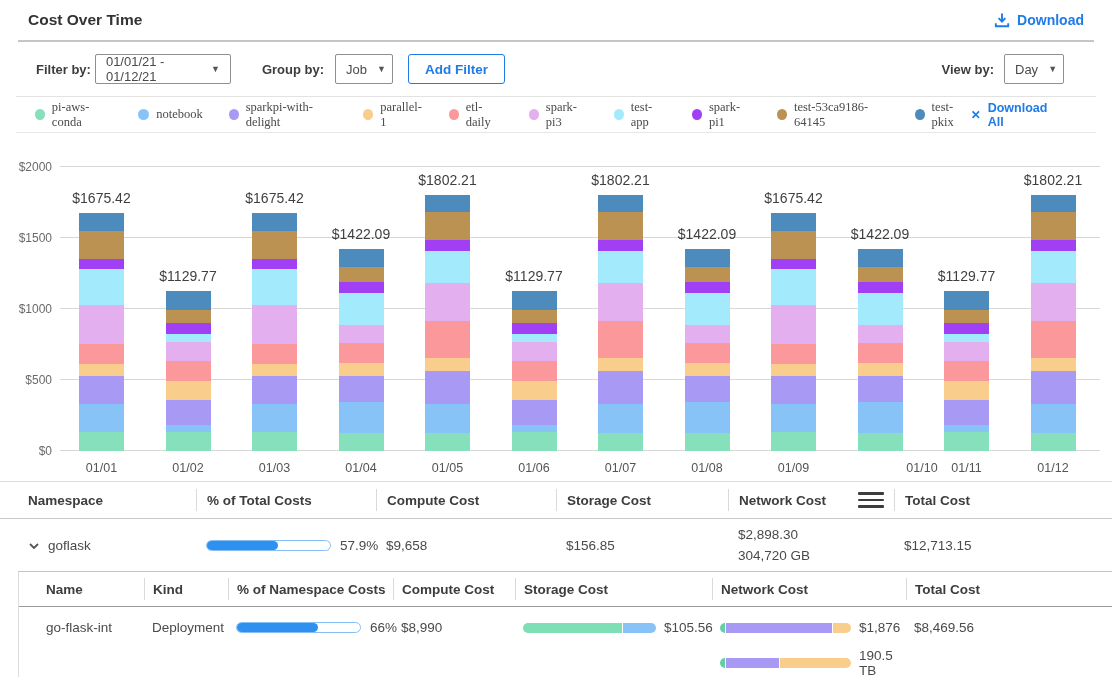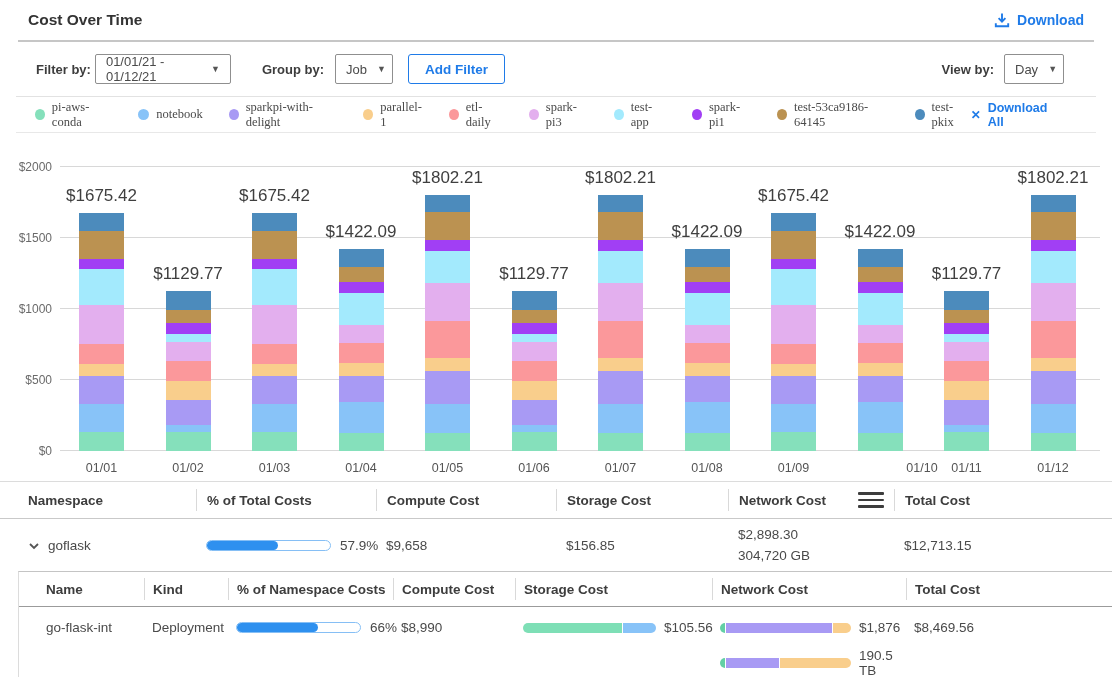--- a/index.html
+++ b/index.html
@@ -40,21 +40,21 @@
   
   .chart-wrap { position:relative; }
   .plot { position:relative; height:292px; margin:26px 12px 30px 60px; }
   .gridline { position:absolute; left:0; right:0; height:1px; background:#d8d8d8; }
   .ytick { position:absolute; left:-58px; width:50px; text-align:right;
     font-size:12px; color:#6a6a6a; }
   .xtick { position:absolute; bottom:-24px; width:80px; text-align:center;
     font-size:12.5px; color:#555; }
   .bar-col { position:absolute; bottom:0; width:45px; display:flex;
     flex-direction:column-reverse; }
-  .bar-total { position:absolute; width:90px; text-align:center; font-size:17px;
+  .bar-total { position:absolute; width:90px; text-align:center; font-size:14px;
     color:#3f3f3f; }
 
   
   .outer-table { margin-top:22px; border-top:1px solid #dcdcdc; }
   .ogrid { display:grid; grid-template-columns:196px 180px 180px 172px 166px 1fr; }
   .outer-head { height:37px; align-items:center; border-bottom:1px solid #c9c9c9; }
   .hcell { font-size:13.5px; font-weight:bold; color:#3d3d3d; padding-left:10px;
     height:22px; display:flex; align-items:center; }
   .hcell + .hcell { border-left:1px solid #d9d9d9; }
   .hcell.first { padding-left:28px; border-left:none; }

